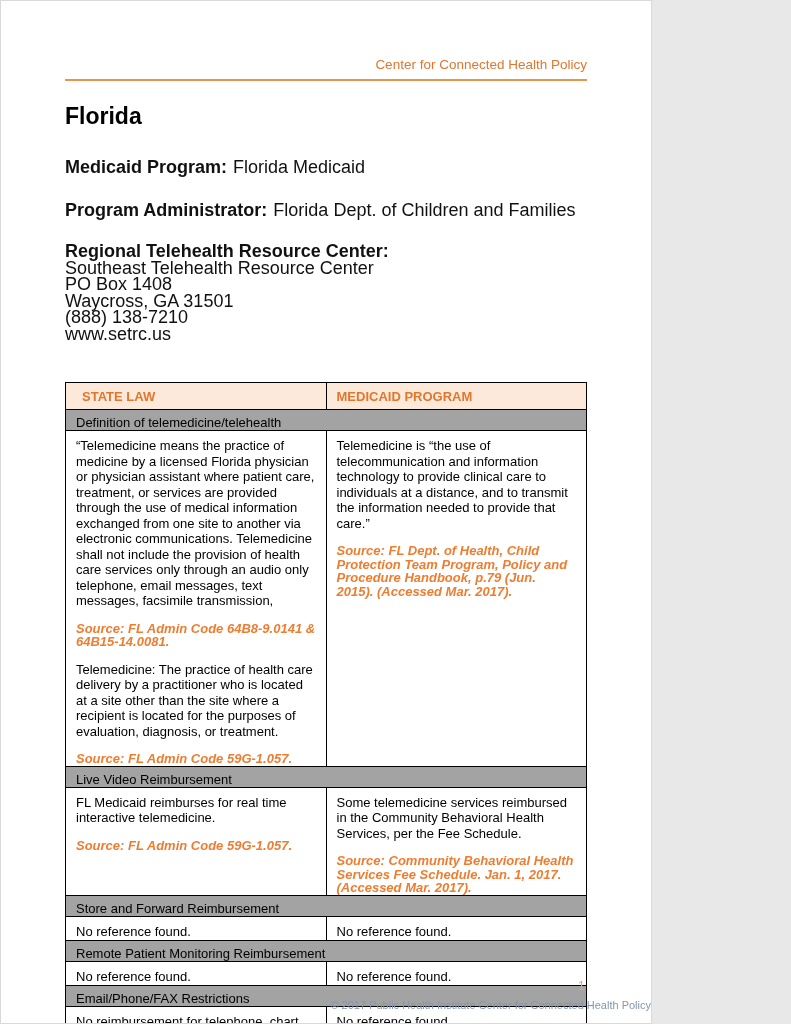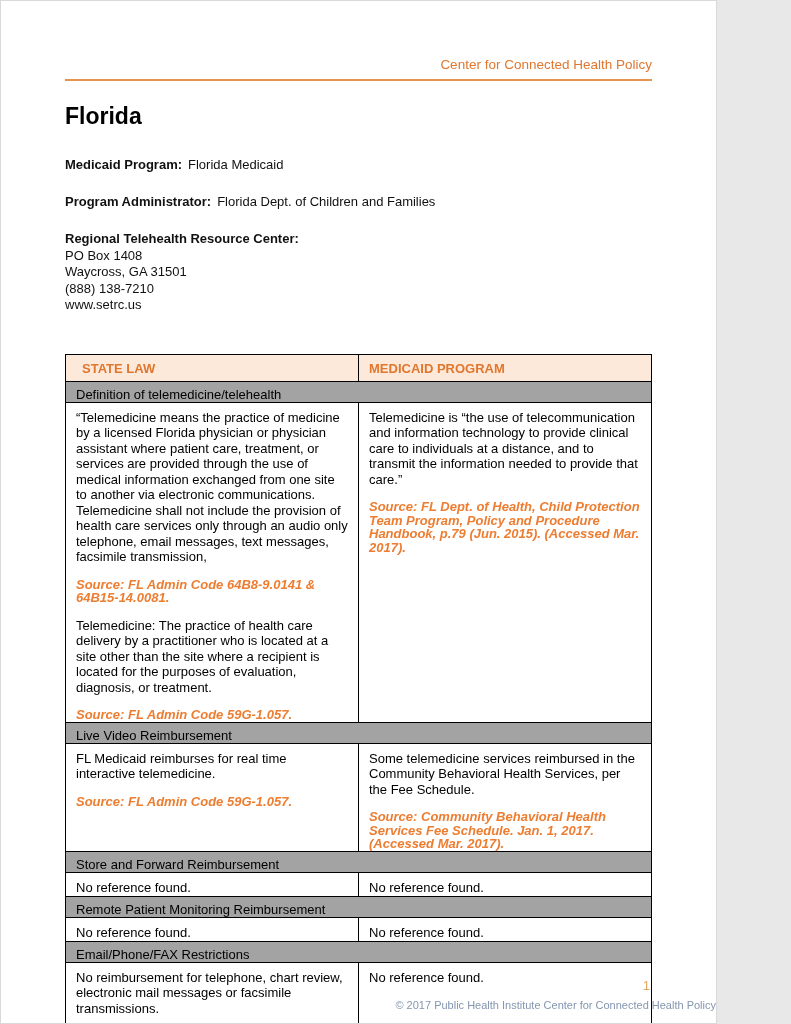--- a/index.html
+++ b/index.html
@@ -3,21 +3,21 @@
 <meta charset="utf-8">
 <style>
   html,body{margin:0;padding:0;}
   body{
     background:#e8e8e8;
     font-family:"Liberation Sans","DejaVu Sans",sans-serif;
     -webkit-font-smoothing:antialiased;
   }
   .page{
     position:relative;
-    width:717px;height:1024px;
+    width:652px;height:1024px;
     background:#ffffff;
     box-sizing:border-box;
     border:1px solid #d9d9d9;
     overflow:hidden;
   }
   .content{ padding:0 64px; }
 
   
   .doc-header{
     margin-top:54px;
@@ -32,21 +32,21 @@
 
   
   .title{
     margin:22px 0 0 0;
     font-size:23px;
     font-weight:bold;
     color:#000000;
   }
 
   
-  .info{ font-size:13px; color:#111; }
+  .info{ font-size:18px; color:#111; }
   .info .row{ margin-top:22px; }
   .info .row.first{ margin-top:27px; }
   .b{ font-weight:bold; }
   .info .val{ margin-left:6px; }
   .addr{ line-height:16.5px; }
 
   
   table.policy{
     width:100%;
     margin-top:40px;
@@ -119,20 +119,21 @@
 
     <div class="info">
       <div class="row first">
         <span class="b">Medicaid Program:</span><span class="val">Florida Medicaid</span>
       </div>
       <div class="row">
         <span class="b">Program Administrator:</span><span class="val">Florida Dept. of Children and Families</span>
       </div>
       <div class="row">
         <div class="b addr">Regional Telehealth Resource Center:</div>
+        <div class="addr">Southeast Telehealth Resource Center</div>
         <div class="addr">PO Box 1408</div>
         <div class="addr">Waycross, GA 31501</div>
         <div class="addr">(888) 138-7210</div>
         <div class="addr">www.setrc.us</div>
       </div>
     </div>
 
     <table class="policy">
       <tbody>
         <tr>

